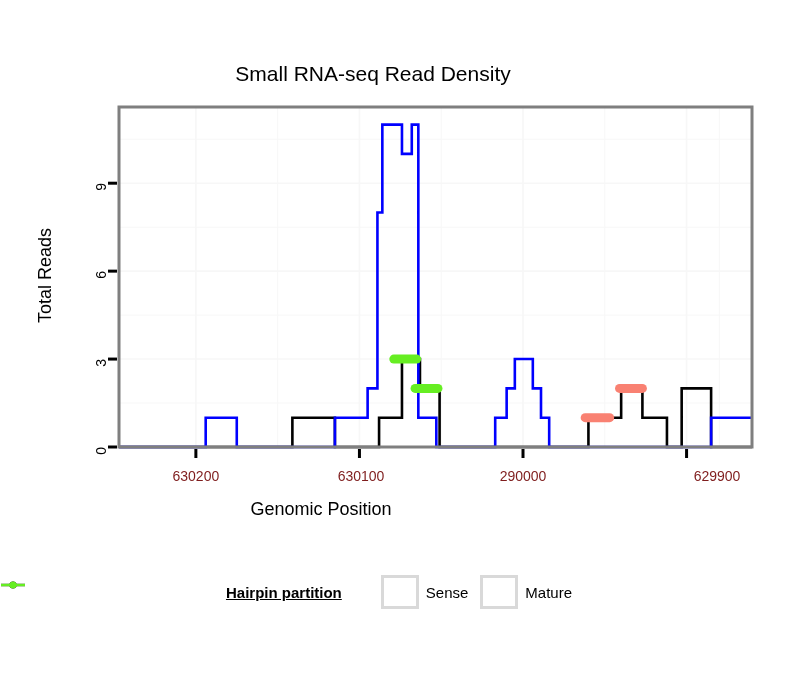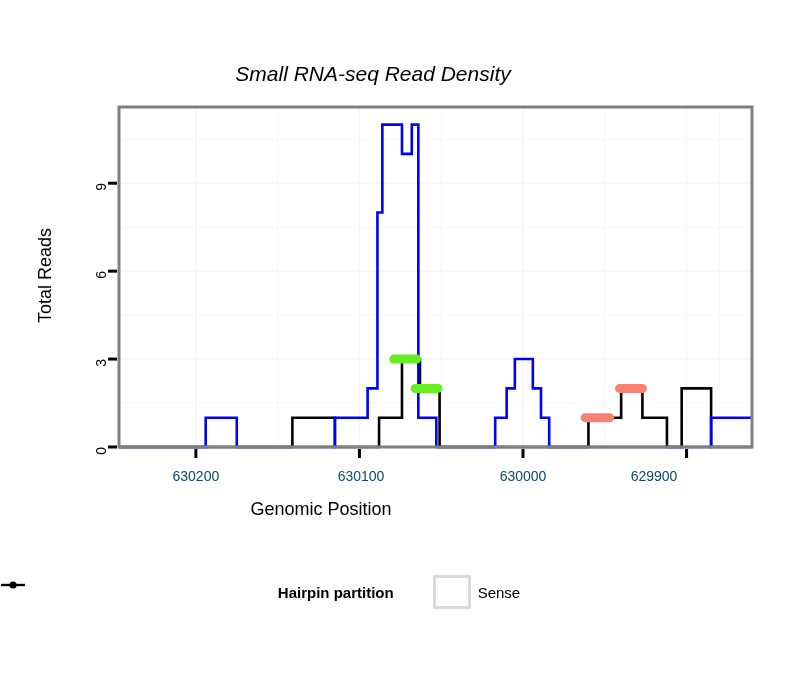--- a/index.html
+++ b/index.html
@@ -4,39 +4,39 @@
 <style>
   html,body{margin:0;padding:0;}
   body{
     width:810px;height:690px;background:#ffffff;
     font-family:"Liberation Sans", sans-serif;
     overflow:hidden;
   }
   #figure{position:relative;width:810px;height:690px;}
   .plot-title{
     position:absolute;left:0;top:62px;width:746px;
-    text-align:center;font-size:21px;color:#000;font-style:italic;
+    text-align:center;font-size:21px;color:#000;
   }
   .axis-title-x{
     position:absolute;left:0;top:499px;width:642px;
     text-align:center;font-size:18px;color:#000;
   }
   .axis-title-y{
     position:absolute;left:-55px;top:265px;width:200px;
     text-align:center;font-size:18px;color:#000;
     transform:rotate(-90deg);transform-origin:center center;
   }
-  .tick-x{position:absolute;font-size:14px;color:#0c4a6e;text-align:center;width:90px;}
+  .tick-x{position:absolute;font-size:14px;color:#7f1d1d;text-align:center;width:90px;}
   .tick-y{position:absolute;font-size:14px;color:#000;text-align:right;width:30px;
     transform:rotate(-90deg);transform-origin:right center;}
   #legend{
     position:absolute;left:0;top:575px;width:810px;
     display:flex;align-items:center;justify-content:center;gap:0px;
   }
-  .legend-title{font-size:15px;font-weight:bold;color:#000;margin-right:16px;}
+  .legend-title{font-size:15px;font-weight:bold;color:#000;margin-right:16px;text-decoration:underline;}
   .legend-item{display:flex;align-items:center;margin-right:12px;}
   .legend-key{
     width:32px;height:28px;background:#ffffff;border:3px solid #d9d9d9;
     display:flex;align-items:center;justify-content:center;margin-right:7px;
   }
   .legend-label{font-size:15px;color:#000;}
   svg{position:absolute;left:0;top:0;}
 </style>
 </head>
 <body>
@@ -80,38 +80,47 @@
       <line y1="271.13793103448273" y2="271.13793103448273" x1="108" x2="117" stroke="#000000" stroke-width="3"></line>
       <line y1="183.20689655172413" y2="183.20689655172413" x1="108" x2="117" stroke="#000000" stroke-width="3"></line>
     </svg>
 
   <div class="axis-title-y">Total Reads</div>
   <div class="axis-title-x">Genomic Position</div>
 
   <div id="xticklabels">
       <div class="tick-x" style="left: 150.876px; top: 468px;">630200</div>
       <div class="tick-x" style="left: 316px; top: 468px;">630100</div>
-      <div class="tick-x" style="left: 478.008px; top: 468px;">630000</div>
-      <div class="tick-x" style="left: 609px; top: 468px; text-align: center;">629900</div>
+      <div class="tick-x" style="left: 478.008px; top: 468px;">290000</div>
+      <div class="tick-x" style="left: 672px; top: 468px; text-align: center;">629900</div>
     </div>
   <div id="yticklabels">
       <div class="tick-y" style="left: 71px; top: 439px;">0</div>
       <div class="tick-y" style="left: 71px; top: 351.069px;">3</div>
       <div class="tick-y" style="left: 71px; top: 263.138px;">6</div>
       <div class="tick-y" style="left: 71px; top: 175.207px;">9</div>
     </div>
 
   <div id="legend">
     <span class="legend-title">Hairpin partition</span>
     <div id="legend-items" style="display:flex;align-items:center;padding-left:23px;">
         <div class="legend-item">
           <div class="legend-key">
             <svg width="26" height="20">
               <line x1="1" x2="25" y1="10" y2="10" stroke="#000000" stroke-width="2.4"></line>
               <circle cx="13" cy="10" r="3.6" fill="#000000"></circle>
             </svg>
           </div>
           <span class="legend-label">Sense</span>
         </div>
+        <div class="legend-item">
+          <div class="legend-key">
+            <svg width="26" height="20">
+              <line x1="1" x2="25" y1="10" y2="10" stroke="#66ee22" stroke-width="2.4"></line>
+              <circle cx="13" cy="10" r="3.6" fill="#66ee22"></circle>
+            </svg>
+          </div>
+          <span class="legend-label">Mature</span>
+        </div>
       </div>
   </div>
 
 </div>
 
 </body></html>

